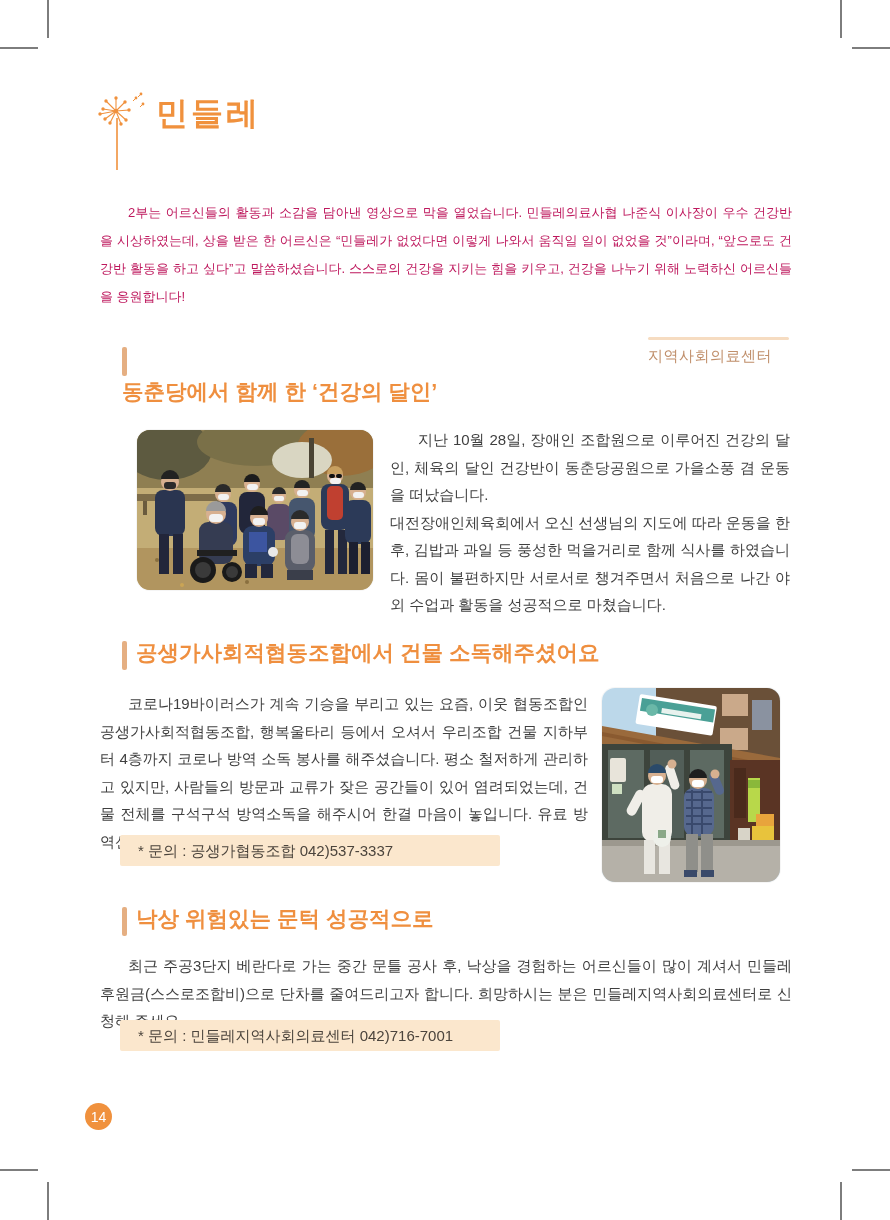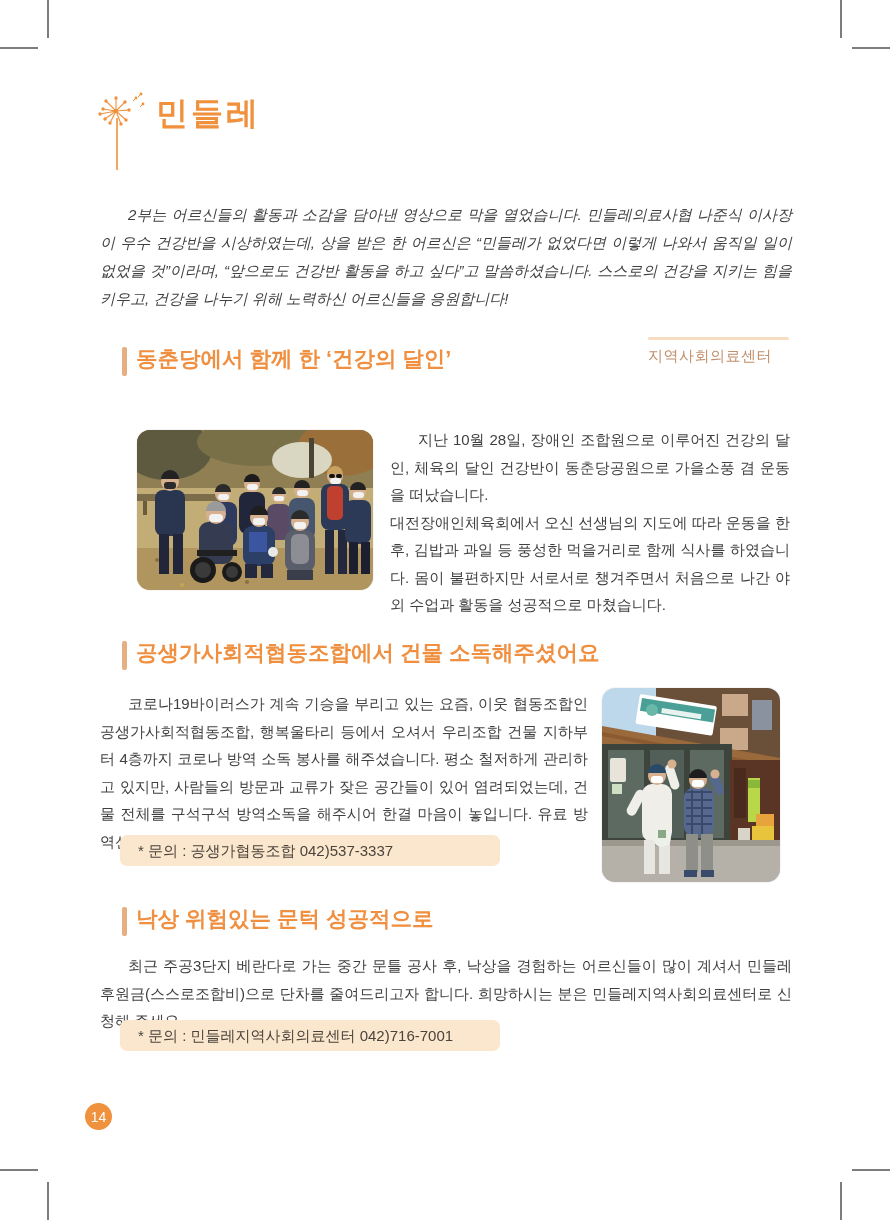--- a/index.html
+++ b/index.html
@@ -6,39 +6,39 @@
   .page{
     position:relative;width:890px;height:1220px;background:#ffffff;overflow:hidden;
     font-family:"Liberation Sans","DejaVu Sans",sans-serif;color:#3f3f3f;
   }
   
   .crop{position:absolute;background:#7d7d7d;}
   
   .logo{position:absolute;left:92px;top:92px;display:flex;align-items:flex-start;}
   .logo-text{font-size:32px;font-weight:bold;color:#f0913d;letter-spacing:3px;margin-left:6px;}
   
-  .intro{position:absolute;left:100px;top:186px;width:692px;font-size:15px;line-height:28px;
-         text-align:justify;text-indent:28px;color:#404040;font-style:italic;}
+  .intro{position:absolute;left:100px;top:186px;width:692px;font-size:13px;line-height:28px;
+         text-align:justify;text-indent:28px;color:#be185d;}
   
   .sec-head{position:absolute;display:flex;align-items:flex-start;}
   .head-bar{width:5px;height:29px;background:#e5af82;border-radius:2px;margin-right:9px;margin-top:4px;flex:none;}
   .head-text{font-size:21.5px;font-weight:bold;color:#ef8f3f;line-height:33px;}
   
   .tag{position:absolute;left:648px;top:337px;width:141px;}
   .tag-line{height:3px;background:#f6dcc1;border-radius:2px;}
   .tag-text{margin-top:7px;font-size:15px;color:#c08f6b;letter-spacing:0.5px;}
   
   .photo{position:absolute;border-radius:13px;overflow:hidden;box-shadow:0 0 0 1px rgba(0,0,0,0.04);}
   .photo svg{display:block;}
   
   .body-col{position:absolute;font-size:15px;line-height:27.5px;text-align:justify;color:#3f3f3f;}
   .body-col p{margin:0;}
   .body-col p.indent{text-indent:28px;}
   
-  .contact{position:absolute;width:380px;height:31px;background:#fbe7cd;border-radius:7px;
+  .contact{position:absolute;width:380px;height:31px;background:#fbe7cd;border-radius:2px;
            font-size:15px;color:#4b443c;line-height:31px;padding-left:18px;box-sizing:border-box;}
   
   .pagenum{position:absolute;left:85px;top:1103px;width:27px;height:27px;border-radius:50%;
            background:#f0913d;color:#ffffff;font-size:14px;font-weight:normal;
            display:flex;align-items:center;justify-content:center;}
 </style>
 </head>
 <body>
 
 <div class="page">
@@ -89,21 +89,21 @@
             <line x1="48" y1="15" x2="51" y2="12"></line>
             <line x1="46" y1="5" x2="49" y2="2"></line>
         </g>
       </g>
     </svg>
     <div class="logo-text">민들레</div>
   </div>
 
   <p class="intro">2부는 어르신들의 활동과 소감을 담아낸 영상으로 막을 열었습니다. 민들레의료사협 나준식 이사장이 우수 건강반을 시상하였는데, 상을 받은 한 어르신은 “민들레가 없었다면 이렇게 나와서 움직일 일이 없었을 것”이라며, “앞으로도 건강반 활동을 하고 싶다”고 말씀하셨습니다. 스스로의 건강을 지키는 힘을 키우고, 건강을 나누기 위해 노력하신 어르신들을 응원합니다!</p>
 
-  <div class="sec-head" style="left:122px;top:343px;">
+  <div class="sec-head" style="left:122px;top:343px;flex-direction:column;">
     <div class="head-bar"></div>
     <div class="head-text">
       <div>동춘당에서 함께 한 ‘건강의 달인’</div>
     </div>
   </div>
 
   <div class="tag">
     <div class="tag-line"></div>
     <div class="tag-text">지역사회의료센터</div>
   </div>

